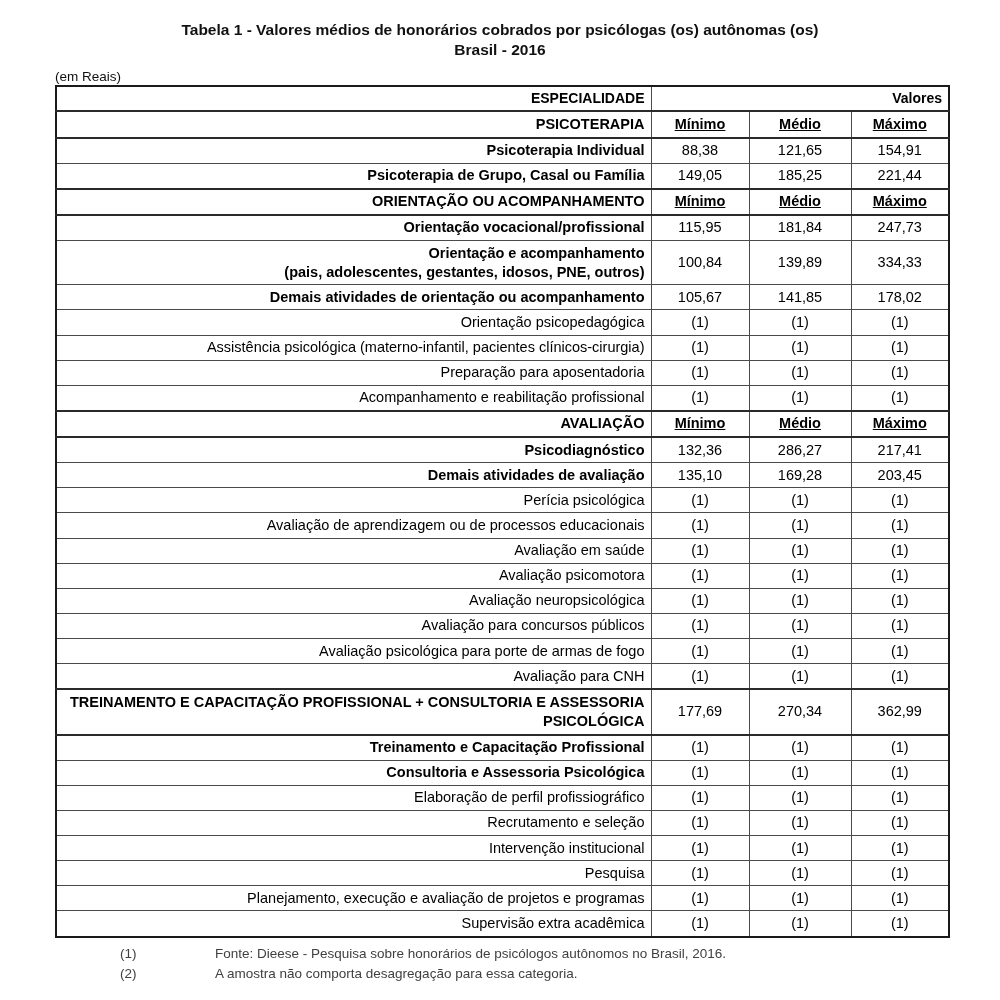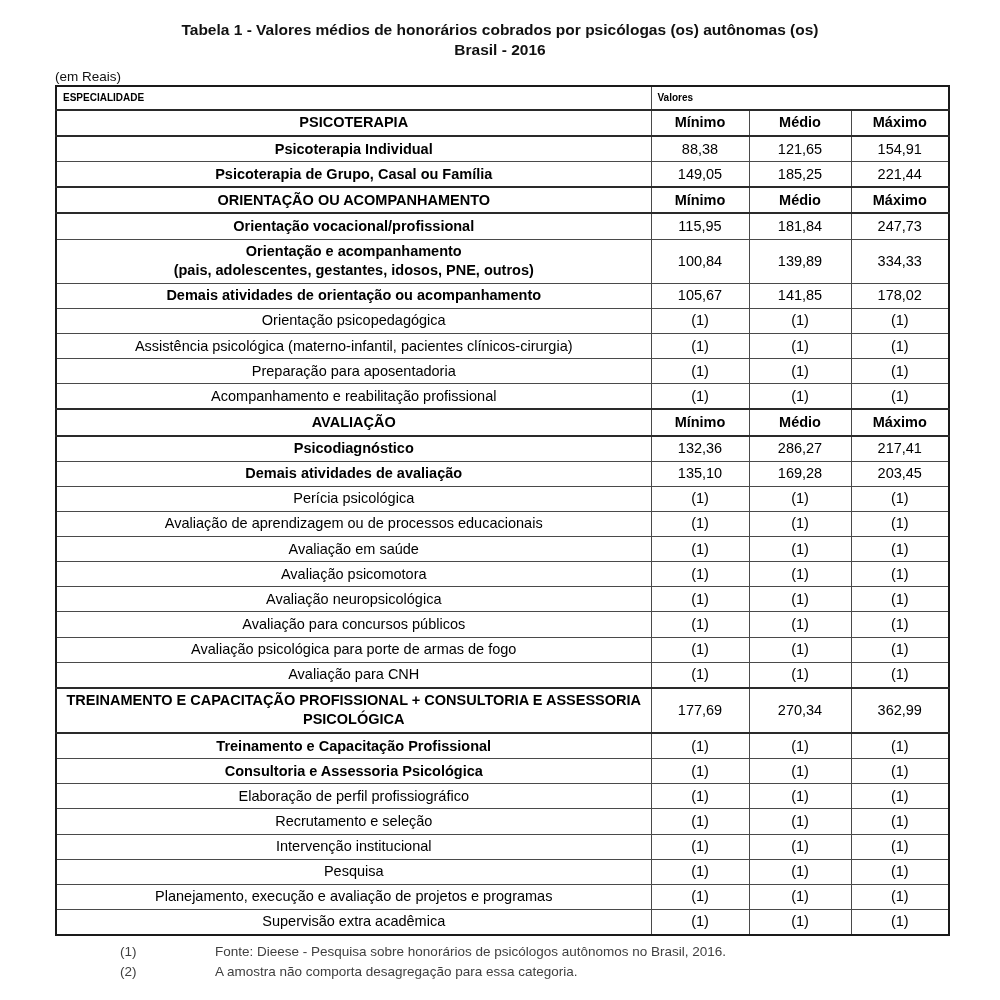--- a/index.html
+++ b/index.html
@@ -35,25 +35,25 @@
 
   th, td {
     border: 1px solid #4a4a4a;
     font-size: 14.5px;
     padding: 2.5px 6px;
     height: 24px;
     line-height: 1.32;
     vertical-align: middle;
     overflow: hidden;
   }
-  thead th { font-weight: bold; text-align: left; font-size: 10px; }
-
-  td.lbl { text-align: center; }
+  thead th { font-weight: bold; text-align: right; font-size: 14px; }
+
+  td.lbl { text-align: right; }
   td.val { text-align: center; font-weight: normal; }
-  td.val.b { font-weight: bold; }
+  td.val.b { font-weight: bold; text-decoration: underline; }
 
   tr.bold td.lbl { font-weight: bold; margin-left: 23px; }
   tr.section td { 
     border-top: 2px solid #2a2a2a;
     border-bottom: 2px solid #2a2a2a;
   }
   tr.section td.lbl { font-weight: bold; }
 
   .l2 { display: block; }
 

